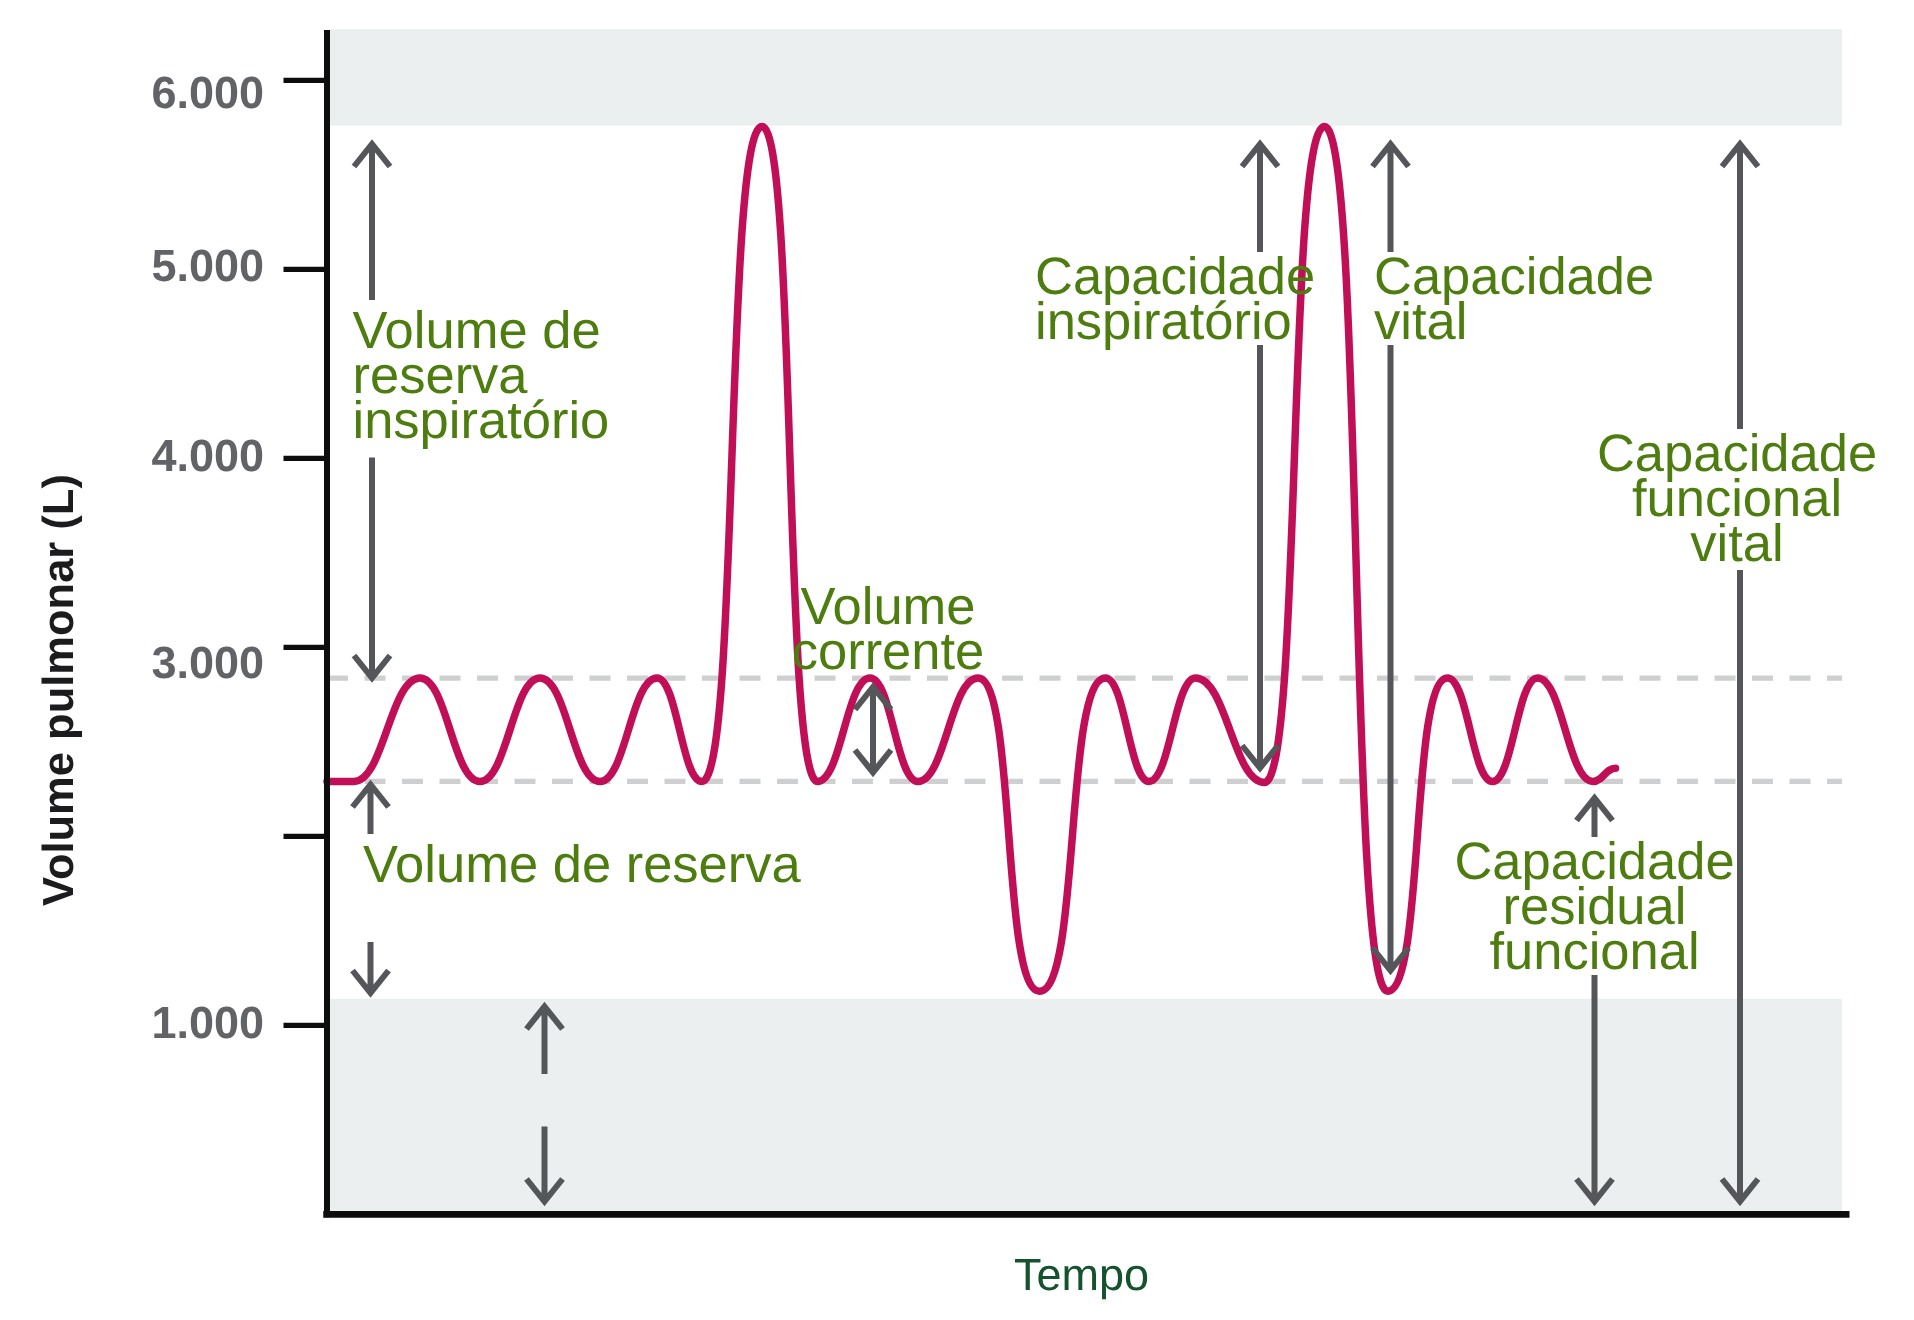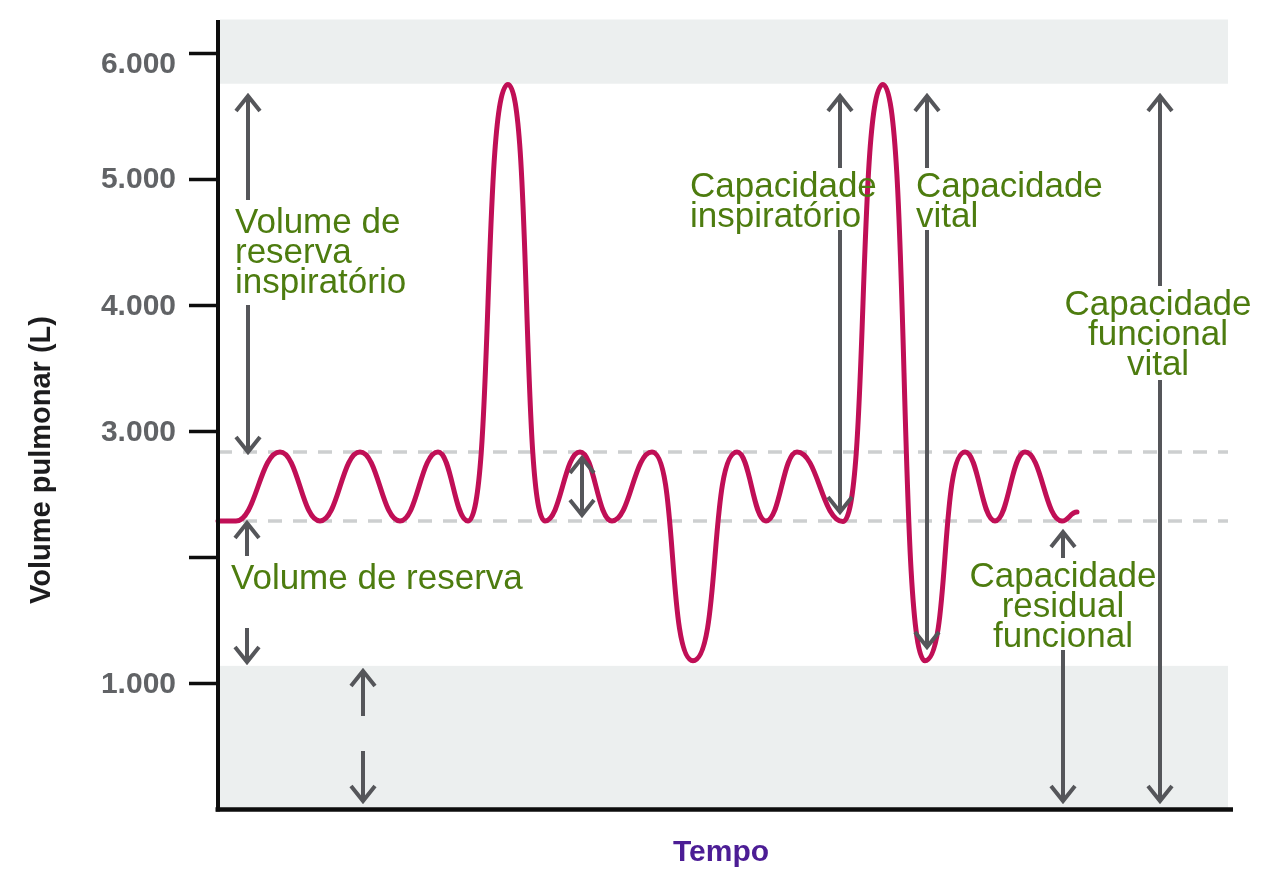--- a/index.html
+++ b/index.html
@@ -5,35 +5,35 @@
   html,body{margin:0;padding:0;background:#ffffff;}
   .stage{
     position:relative; width:1276px; height:880px; background:#ffffff;
     font-family:"Liberation Sans", sans-serif; overflow:hidden;
   }
   #plot{position:absolute; left:0; top:0;}
   .ytick{
     position:absolute; left:0; width:176px; text-align:right;
     font-size:30px; line-height:32px; font-weight:700; color:#616366;
   }
-  .yt-0{top:47px}.yt-1{top:162px}.yt-2{top:289px}.yt-3{top:415px}.yt-4{top:541px}.yt-5{top:667px}
+  .yt-0{top:47px}.yt-1{top:162px}.yt-2{top:289px}.yt-3{top:427px}.yt-4{top:541px}.yt-5{top:667px}
   .ylabel{
     position:absolute; left:40px; top:460px; transform:translate(-50%,-50%) rotate(-90deg);
     white-space:nowrap; font-size:29px; font-weight:700; color:#1c1c1e;
   }
   .xlabel{
     position:absolute; left:721px; top:834px; transform:translateX(-50%);
-    font-size:30px; font-weight:700; color:#4c1d95;
+    font-size:30px; font-weight:400; color:#14532d;
   }
   .ann{
     position:absolute; font-size:35px; line-height:30px; color:#4d7c0f; white-space:nowrap;
   }
   .ann.center{transform:translateX(-50%); text-align:center;}
   .lbl-vri{left:235px; top:206px;}
-  .lbl-vre{left:231px; top:562px;}
+  .lbl-vre{left:242px; top:562px;}
   .lbl-vr{left:257px; top:719px;}
   .lbl-vc{left:592px; top:390px;}
   .lbl-ci{left:690px; top:170px;}
   .lbl-cv{left:916px; top:170px;}
   .lbl-crf{left:1063px; top:560px;}
   .lbl-cpt{left:1158px; top:288px;}
 </style>
 </head>
 <body>
 
@@ -83,20 +83,24 @@
     <div>Volume de</div>
     <div>reserva</div>
     <div>inspiratório</div>
   </div>
 
   <div class="ann lbl-vre">
     <div>Volume de reserva</div>
   </div>
 
 
+  <div class="ann center lbl-vc">
+    <div>Volume</div>
+    <div>corrente</div>
+  </div>
 
   <div class="ann lbl-ci">
     <div>Capacidade</div>
     <div>inspiratório</div>
   </div>
 
   <div class="ann lbl-cv">
     <div>Capacidade</div>
     <div>vital</div>
   </div>

